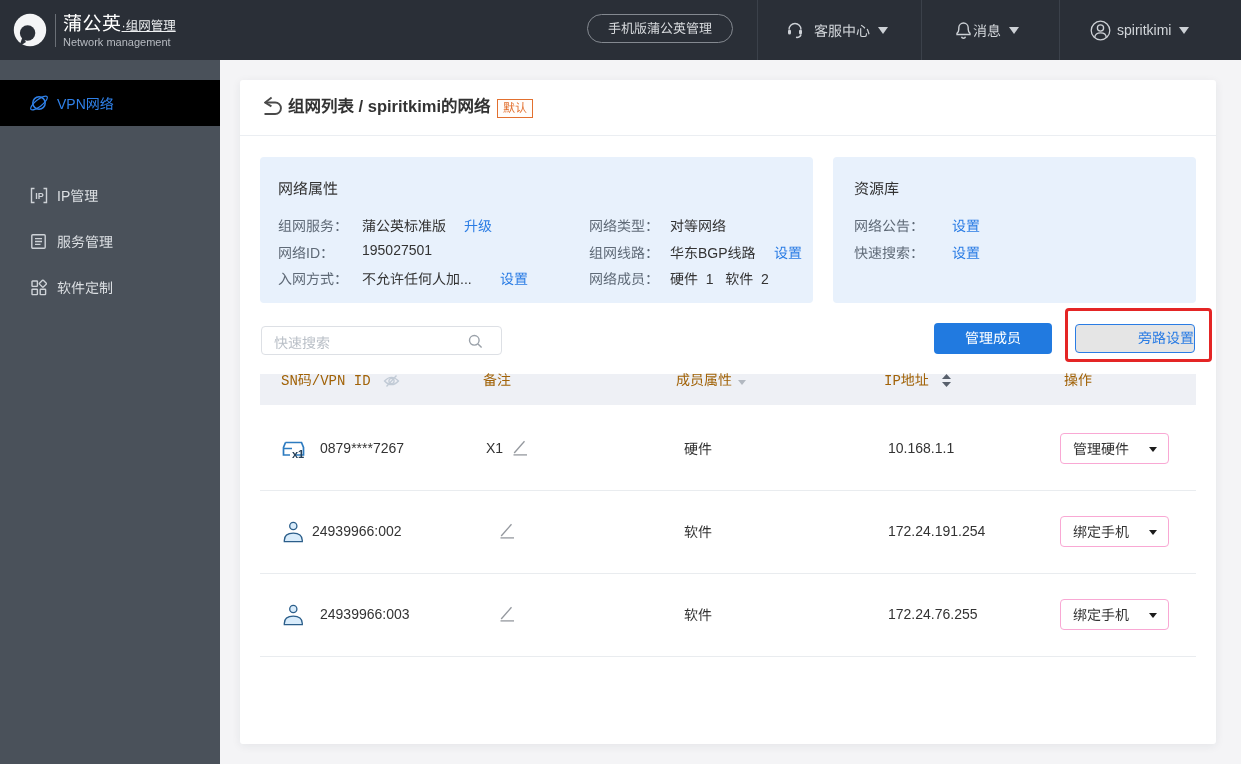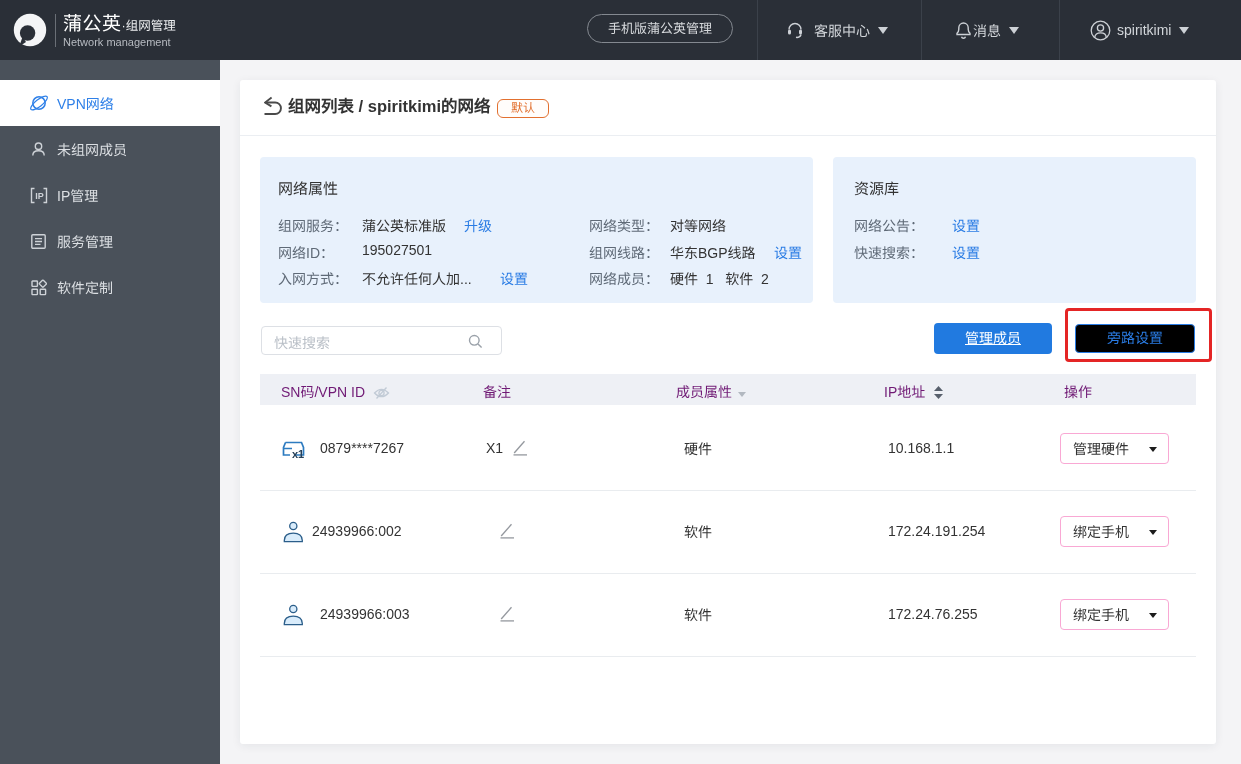--- a/index.html
+++ b/index.html
@@ -11,60 +11,60 @@
     background:#f4f4f6; color:#333;
     -webkit-font-smoothing:antialiased;
   }
   .abs { position:absolute; }
 
   
   .topbar { position:absolute; left:0; top:0; width:1241px; height:60px; background:#2a2f37; }
   .topbar .vdiv { position:absolute; top:0; width:1px; height:60px; background:#3b414a; }
   .logo-divider { position:absolute; left:55px; top:14px; width:1px; height:33px; background:#6a6f76; }
   .brand-cn { position:absolute; left:63px; top:8px; font-size:19px; color:#ffffff; letter-spacing:0.5px; white-space:nowrap; }
-  .brand-cn .sub { font-size:12.5px; color:#eceef0; letter-spacing:0; }
+  .brand-cn .sub { font-size:12.5px; color:#eceef0; letter-spacing:0;text-decoration:underline; }
   .brand-en { position:absolute; left:63px; top:36px; font-size:11px; color:#b7bbc1; }
   .pill { position:absolute; left:587px; top:14px; width:146px; height:29px; border:1px solid #848990;
           border-radius:15px; color:#d6d9dc; font-size:13px; text-align:center; line-height:27px; }
   .nav-item { position:absolute; top:0; height:60px; display:flex; align-items:center; color:#d2d6da; font-size:14px; }
   .caret-down { display:inline-block; width:0; height:0; border-left:5.5px solid transparent;
                 border-right:5.5px solid transparent; border-top:7px solid #cdd1d6; margin-left:8px; }
 
   
   .sidebar { position:absolute; left:0; top:60px; width:220px; height:704px; background:#4a515a; }
   .menu-item { position:absolute; left:0; width:220px; height:46px; display:flex; align-items:center; font-size:14px; color:#dcdfe3; }
   .menu-item svg { position:absolute; left:30px; }
   .menu-item .mtext { position:absolute; left:57px; }
-  .menu-item.active { background:#ffffff; color:#2f80e8; }
+  .menu-item.active { background:#000000; color:#2f80e8; }
 
   
   .card { position:absolute; left:240px; top:80px; width:976px; height:664px; background:#ffffff;
           border-radius:3px; box-shadow:0 2px 10px rgba(30,40,60,.07); }
   .card-header-line { position:absolute; left:0; top:55px; width:976px; height:1px; background:#ebeef2; }
   .title { position:absolute; left:48px; top:13px; font-size:16.5px; font-weight:bold; color:#333; }
-  .tag { position:absolute; left:257px; top:19px; height:19px; line-height:17px; padding:0 13px;
-         border:1px solid #e2702f; border-radius:6px; color:#e2702f; font-size:12px; background:#fffdfb; }
+  .tag { position:absolute; left:257px; top:19px; height:19px; line-height:17px; padding:0 5px;
+         border:1px solid #e2702f; border-radius:0; color:#e2702f; font-size:12px; background:#fffdfb; }
 
   .panel { position:absolute; background:#e8f1fc; border-radius:4px; height:146px; top:77px; }
   .p-title { position:absolute; font-size:15px; font-weight:normal; color:#333; }
   .lbl { color:#5f6a77; }
   .lnk, .prow.lnk { color:#2a7ce4; }
   .prow { position:absolute; font-size:14px; color:#333; white-space:nowrap; }
 
   .search { position:absolute; left:21px; top:246px; width:241px; height:29px; border:1px solid #dde0e5;
             border-radius:4px; background:#fff; }
   .search .ph { position:absolute; left:12px; top:5px; font-size:14px; color:#b9bfc7; }
   .btn-primary { position:absolute; left:694px; top:243px; width:118px; height:31px; background:#217ae0;
-                 border-radius:4px; color:#fff; font-size:14px; text-align:center; line-height:31px;text-decoration:underline; }
-  .btn-plain { position:absolute; left:835px; top:244px; width:120px; height:29px; background:#000000;
-               border:1px solid #2a7ce4; border-radius:4px; color:#2a7ce4; font-size:14px; text-align:center; line-height:27px; }
+                 border-radius:4px; color:#fff; font-size:14px; text-align:center; line-height:31px; }
+  .btn-plain { position:absolute; left:835px; top:244px; width:120px; height:29px; background:#e5e5e5;
+               border:1px solid #2a7ce4; border-radius:4px; color:#2a7ce4; font-size:14px; text-align:right; line-height:27px; }
   .red-note { position:absolute; left:825px; top:228px; width:147px; height:54px; border:3px solid #e42525; border-radius:4px; }
 
   .thead { position:absolute; left:20px; top:294px; width:936px; height:31px; background:#eef0f5; }
-  .th { position:absolute; top:301px; font-size:14px; color:#701a75; white-space:nowrap; }
+  .th { position:absolute; top:289px; font-size:14px; color:#a16207; white-space:nowrap;font-family:Liberation Mono, monospace; }
   .rowline { position:absolute; left:20px; width:936px; height:1px; background:#e9ecef; }
   .cell { position:absolute; font-size:14px; color:#333; white-space:nowrap; }
   .dd { position:absolute; width:109px; height:31px; border:1px solid #f9a8d4; border-radius:4px; background:#fff; }
   .dd .dtext { position:absolute; left:12px; top:4px; font-size:14px; color:#333; }
   .dd .dcaret { position:absolute; right:11px; top:13px; width:0; height:0; border-left:4.5px solid transparent;
                 border-right:4.5px solid transparent; border-top:5.5px solid #1c1c1c; }
   .sort1 { display:inline-block; width:0; height:0; border-left:4.5px solid transparent; border-right:4.5px solid transparent;
            border-top:5.5px solid #b2b8c0; margin-left:6px; }
 </style>
 </head>
@@ -118,27 +118,20 @@
 </div>
 
 <div class="sidebar">
   <div class="menu-item active" style="top:20px">
     <svg width="18" height="18" viewBox="0 0 18 18" fill="none" stroke="#2f80e8">
       <circle cx="9" cy="9" r="6.2" stroke-width="1.5"></circle>
       <ellipse cx="9" cy="9" rx="10.2" ry="3.4" transform="rotate(-38 9 9)" stroke-width="1.2"></ellipse>
     </svg>
     <span class="mtext">VPN网络</span>
   </div>
-  <div class="menu-item" style="top:66px">
-    <svg width="17" height="17" viewBox="0 0 17 17" fill="none" stroke="#ced2d7" stroke-width="1.4">
-      <circle cx="8.5" cy="5.2" r="3.2"></circle>
-      <path d="M2.8 14.5 c0-3.1 2.4-4.7 5.7-4.7 s5.7 1.6 5.7 4.7"></path>
-    </svg>
-    <span class="mtext">未组网成员</span>
-  </div>
   <div class="menu-item" style="top:112px">
     <svg width="18" height="17" viewBox="0 0 18 17" fill="none" stroke="#ced2d7" stroke-width="1.4">
       <path d="M4.5 1.5 h-3 v14 h3 M13.5 1.5 h3 v14 h-3"></path>
       <text x="5.2" y="12" font-size="9" font-weight="bold" fill="#ced2d7" stroke="none" font-family="Liberation Sans,sans-serif">IP</text>
     </svg>
     <span class="mtext">IP管理</span>
   </div>
   <div class="menu-item" style="top:158px">
     <svg width="17" height="17" viewBox="0 0 17 17" fill="none" stroke="#ced2d7" stroke-width="1.4">
       <rect x="1.8" y="1.8" width="13.4" height="13.4" rx="1"></rect>

